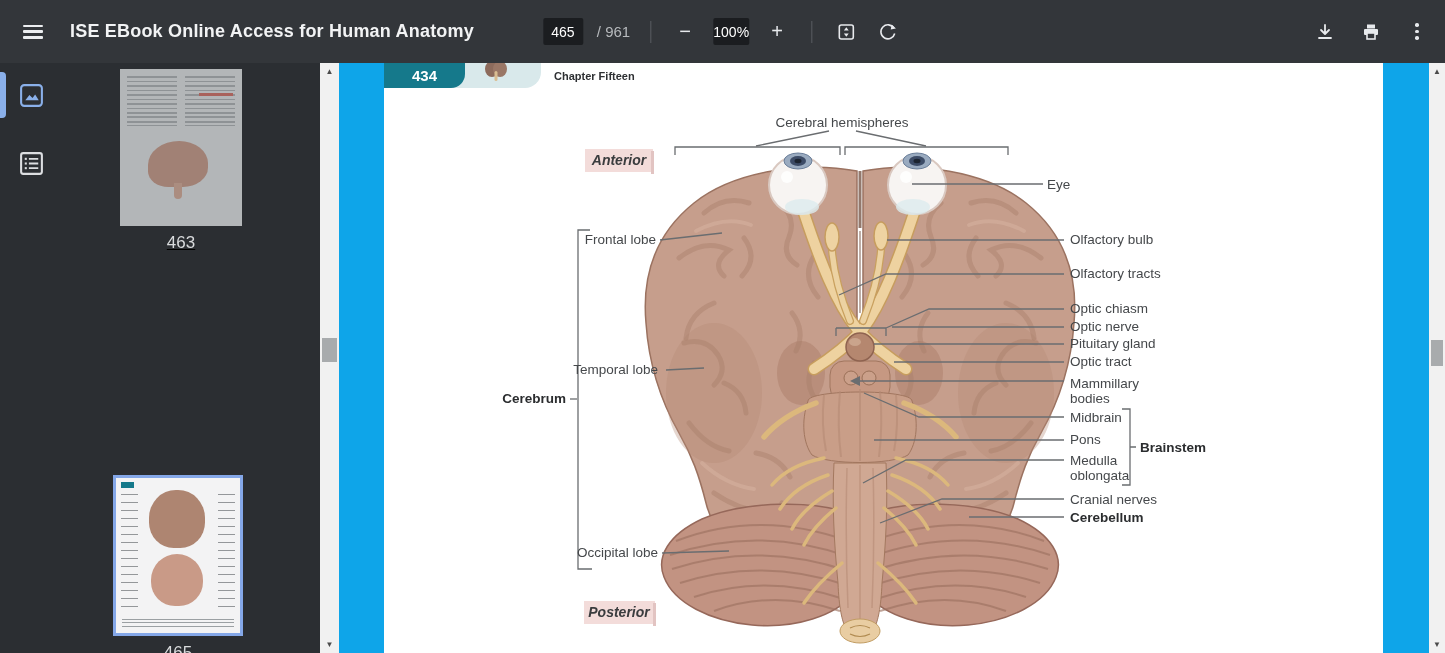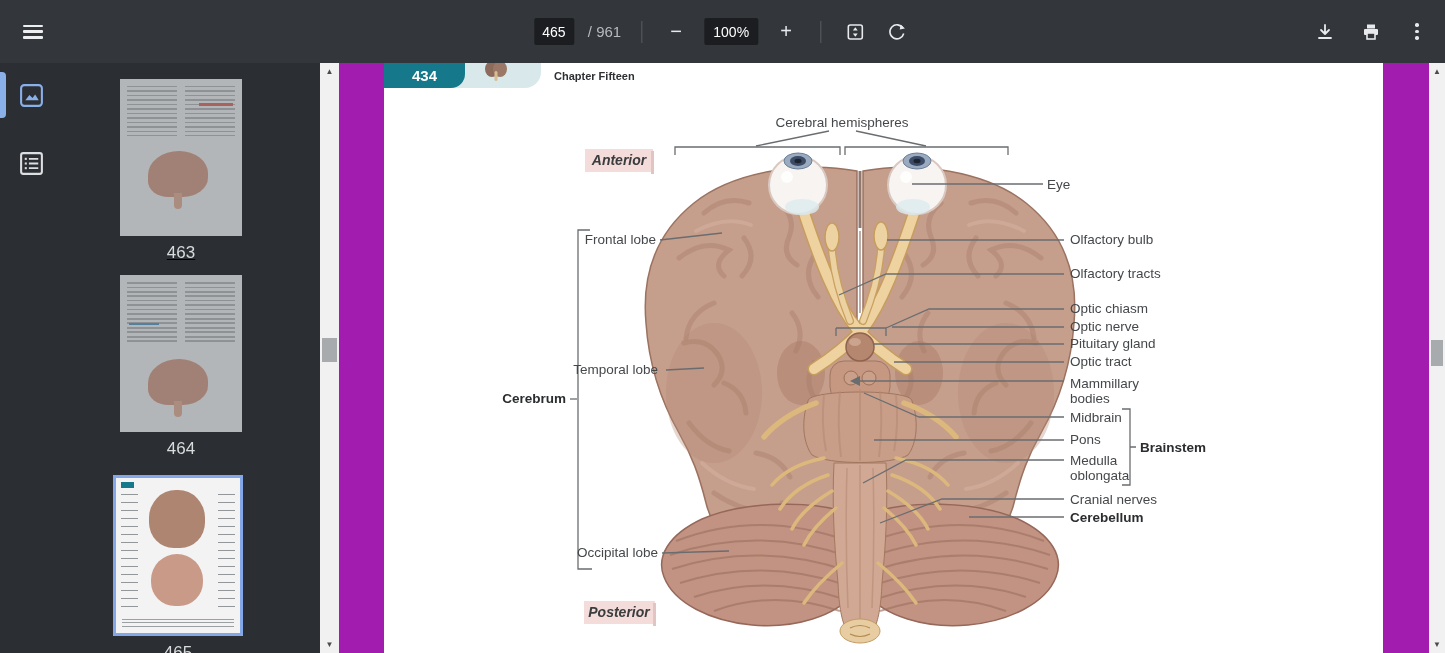--- a/index.html
+++ b/index.html
@@ -13,21 +13,21 @@
   .menu-btn { width:34px; height:34px; display:flex; align-items:center; justify-content:center;
     cursor:pointer; border-radius:3px; }
   .hamburger { width:20px; height:14px; display:flex; flex-direction:column; justify-content:space-between; }
   .hamburger span { display:block; height:2.5px; background:#eceef0; border-radius:1px; }
   .app-title { color:#f2f3f4; font-size:18px; font-weight:700; letter-spacing:.2px; }
   .tb-center { position:absolute; left:50%; transform:translateX(-50%); display:flex;
     align-items:center; gap:14px; }
   .tb-input { background:#1b1d20; border:none; color:#fff; height:27px; text-align:center;
     font-size:14px; font-family:"Liberation Sans",sans-serif; border-radius:2px; outline:none; }
   .pg-input { width:40px; }
-  .zoom-input { width:54px;text-align:center; }
+  .zoom-input { width:36px;text-align:center; }
   .pg-total { color:#b7babd; font-size:15px; }
   .tb-sep { width:1px; height:22px; background:#5b5e62; margin:0 6px; }
   .tb-btn { color:#e8eaed; font-size:20px; width:28px; height:28px; display:flex;
     align-items:center; justify-content:center; cursor:pointer; border-radius:3px; }
   .tb-btn svg { display:block; }
   .tb-right { position:absolute; right:14px; display:flex; align-items:center; gap:18px; }
   .kebab { display:flex; flex-direction:column; gap:3px; align-items:center; }
   .kebab i { width:3.5px; height:3.5px; background:#e8eaed; border-radius:50%; }
 
   
@@ -75,21 +75,21 @@
 
   
   .sb { background:#f1f1f1; position:relative; flex:none; }
   .thumbs-sb { width:19px; height:100%; }
   .sb-btn { position:absolute; left:0; width:100%; height:17px; display:flex; align-items:center;
     justify-content:center; font-size:8px; color:#4b4b4b; cursor:pointer; }
   .sb-up { top:0; } .sb-down { bottom:0; }
   .sb-thumb { position:absolute; left:2px; right:2px; background:#a8abad; cursor:pointer; }
 
   
-  .viewer { flex:1; height:100%; position:relative; overflow:hidden; background:#a21caf; }
+  .viewer { flex:1; height:100%; position:relative; overflow:hidden; background:#0ea5e9; }
   .doc-page { position:absolute; left:45px; top:0; width:999px; height:660px; background:#ffffff; }
   .v-sb { position:absolute; right:0; top:0; width:16px; height:100%; background:#f1f1f1; }
 
   
   .badge-pale { position:absolute; left:0; top:0; width:157px; height:25px; background:#d9e9eb;
     border-radius:0 0 16px 0; }
   .badge-teal { position:absolute; left:0; top:0; width:81px; height:25px; background:#15798b;
     border-radius:0 0 14px 0; color:#fff; font-size:15px; font-weight:700; line-height:25px;
     text-align:center; }
   .brain-mini { position:absolute; left:100px; top:0; width:24px; height:20px; overflow:hidden; }
@@ -114,20 +114,21 @@
 
 <header class="toolbar">
   <div class="tb-left">
     <div class="menu-btn">
       <div class="hamburger">
           <span></span>
           <span></span>
           <span></span>
         </div>
     </div>
+    <div class="app-title">ISE EBook Online Access for Human Anatomy</div>
   </div>
 
   <div class="tb-center">
     <input class="tb-input pg-input" value="465" style="">
     <span class="pg-total">/ 961</span>
     <span class="tb-sep"></span>
     <div class="tb-btn">−</div>
     <input class="tb-input zoom-input" value="100%" style="">
     <div class="tb-btn">+</div>
     <span class="tb-sep"></span>
@@ -185,39 +186,30 @@
         <rect x="6.5" y="7.5" width="2" height="2" fill="#dcdee1"></rect>
         <rect x="6.5" y="12" width="2" height="2" fill="#dcdee1"></rect>
         <rect x="6.5" y="16.5" width="2" height="2" fill="#dcdee1"></rect>
         <path d="M10.5,8.5 h9 M10.5,13 h9 M10.5,17.5 h9" stroke="#dcdee1" stroke-width="1.8"></path>
       </svg>
     </div>
   </nav>
 
   <aside class="thumbs">
 
-    <div class="thumb-item b463" style="left:57px; top:16px;text-decoration:underline;">
+    <div class="thumb-item b463" style="left:57px; top:6px;text-decoration:underline;">
       <div class="t-page">
         <div class="m-col l"></div>
           <div class="m-col r"></div>
         <div class="m-head-red"></div>
         <div class="m-brain-side"></div>
       </div>
       <div class="thumb-label">463</div>
     </div>
 
-    <div class="thumb-item b464" style="left:57px; top:212px;">
-      <div class="t-page">
-        <div class="m-col l tall"></div>
-          <div class="m-col r tall"></div>
-        <div class="m-head-blue"></div>
-        <div class="m-brain-side"></div>
-      </div>
-      <div class="thumb-label">464</div>
-    </div>
 
     <div class="thumb-item" style="left:50px; top:412px;">
       <div class="sel-frame">
         <div class="m-badge"></div>
         <div class="m-lines l"></div>
           <div class="m-lines r"></div>
         <div class="m-brain-a"></div>
         <div class="m-brain-b"></div>
         <div class="m-caption"></div>
       </div>

